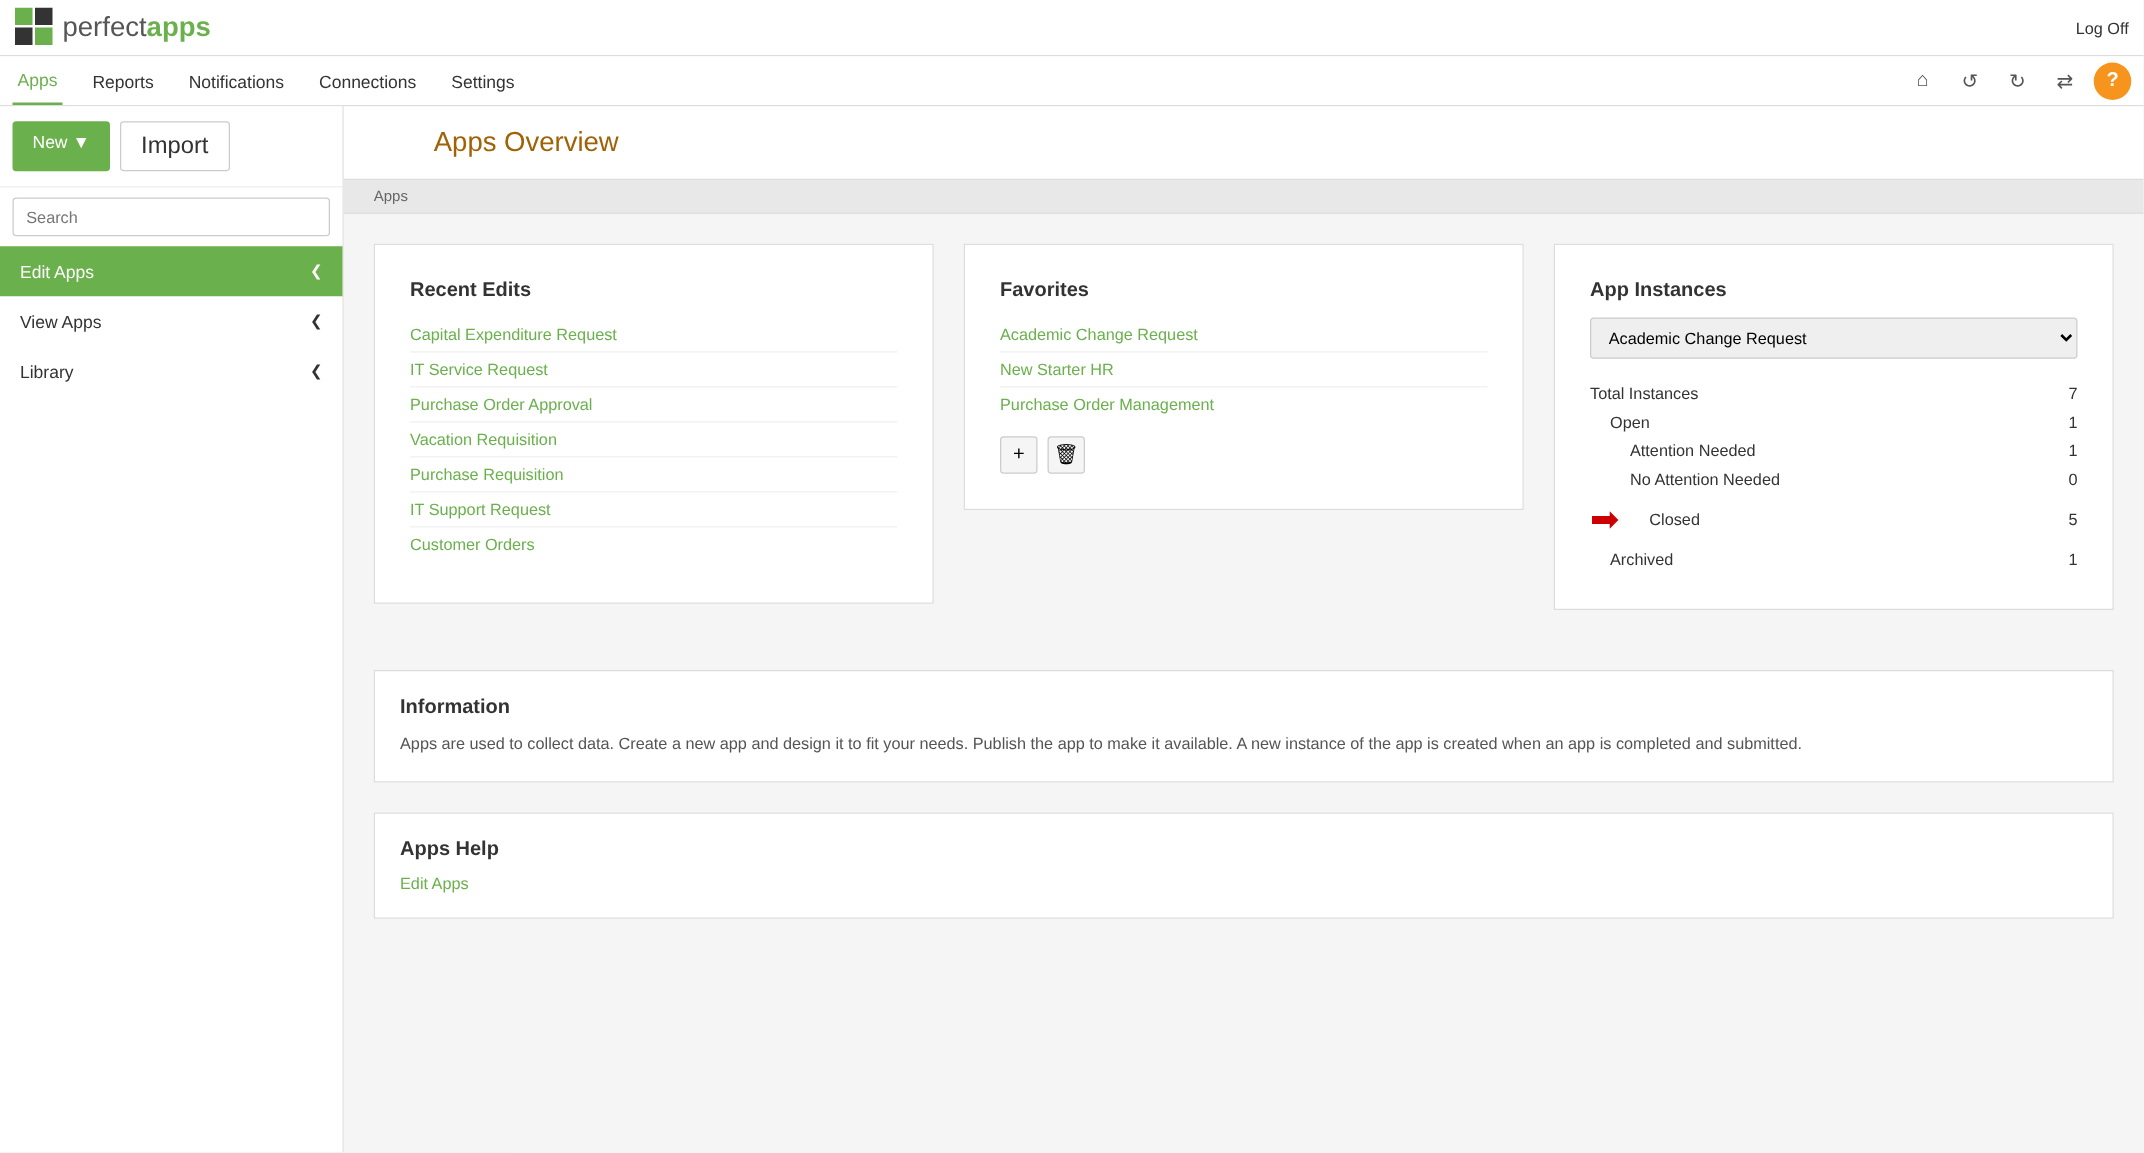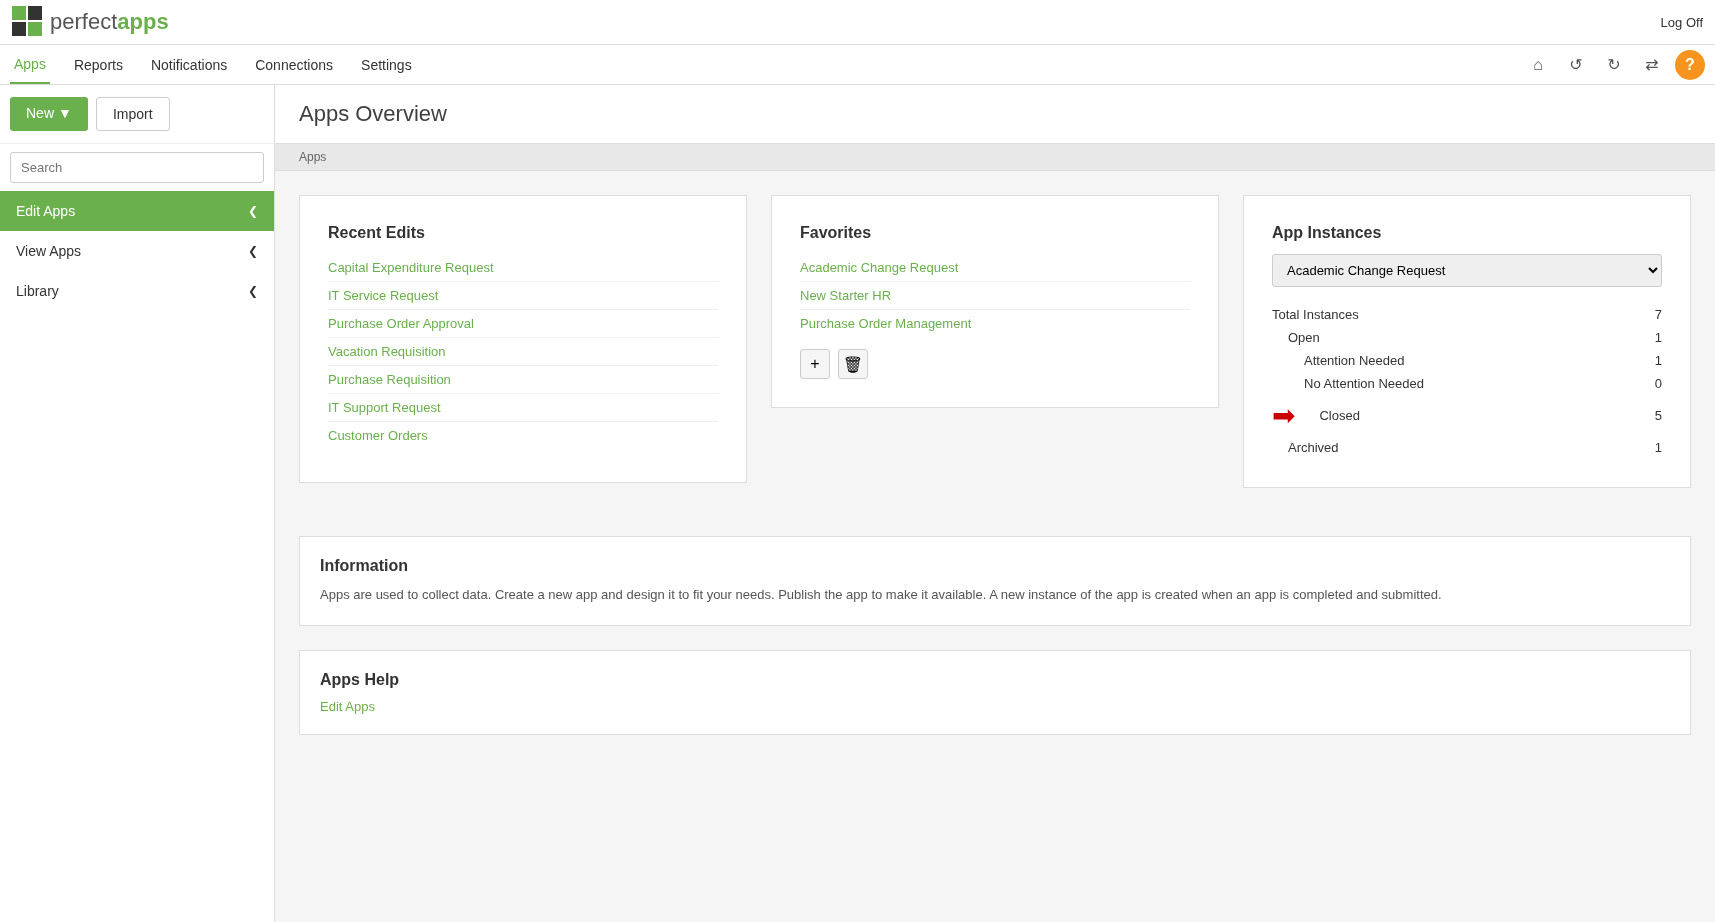--- a/index.html
+++ b/index.html
@@ -39,40 +39,40 @@
 
     
     #sidebar { width: 275px; background: #fff; border-right: 1px solid #ddd; display: flex; flex-direction: column; }
     #sidebar-actions { display: flex; gap: 8px; padding: 12px 10px; border-bottom: 1px solid #eee; }
     .btn-new {
       background: #6ab04c; color: #fff; border: none; padding: 8px 16px;
       border-radius: 3px; cursor: pointer; font-size: 14px; display: flex; align-items: flex-start; gap: 4px;
     }
     .btn-import {
       background: #fff; color: #333; border: 1px solid #ccc; padding: 8px 16px;
-      border-radius: 3px; cursor: pointer; font-size: 14px;
+      border-radius: 3px; cursor: pointer; font-size: 19px;
     }
     #search-box {
       margin: 8px 10px; padding: 0;
     }
     #search-input {
       width: 100%; padding: 7px 10px; border: 1px solid #ccc; border-radius: 3px;
       font-size: 13px; outline: none;
     }
     .sidebar-menu-item {
       display: flex; align-items: center; justify-content: space-between;
       padding: 12px 16px; cursor: pointer; font-size: 14px; color: #333;
     }
     .sidebar-menu-item.active { background: #6ab04c; color: #fff; }
     .sidebar-menu-item .chevron { font-size: 12px; }
 
     
     #main { flex: 1; overflow-y: auto; background: #f5f5f5; }
     #page-header { background: #fff; padding: 16px 24px; border-bottom: 1px solid #ddd; }
-    #page-title { font-size: 22px; font-weight: 400; color: #404040; }
+    #page-title { font-size: 22px; font-weight: 400; color: #a16207; margin-left: 48px; }
     #breadcrumb { background: #e8e8e8; padding: 6px 24px; font-size: 12px; color: #666; border-bottom: 1px solid #ddd; }
 
     #content-area { padding: 24px; display: grid; grid-template-columns: 1fr 1fr 1fr; gap: 24px; align-items: start; }
 
     .panel { background: #fff; border: 1px solid #ddd; padding: 28px; }
     .panel-title { font-size: 16px; font-weight: bold; color: #333; margin-bottom: 12px; }
 
     
     #recent-edits-panel { position: relative; }
     .recent-list { list-style: none; }

